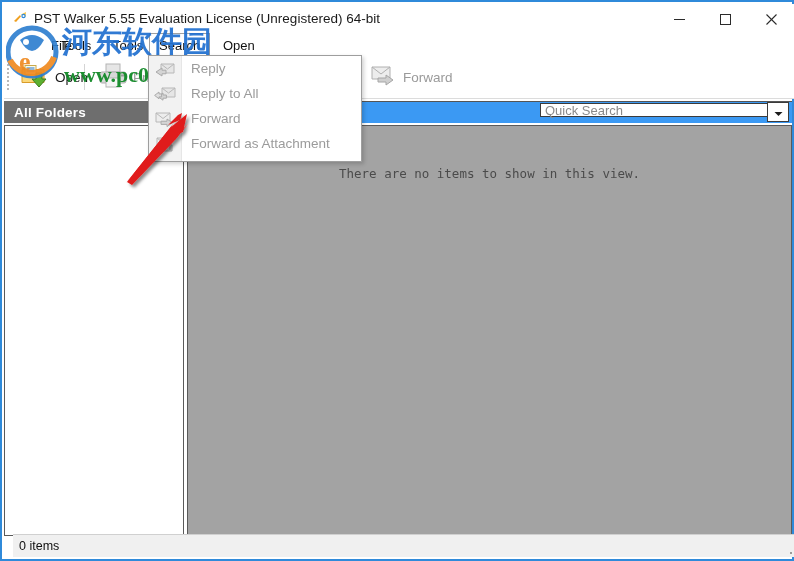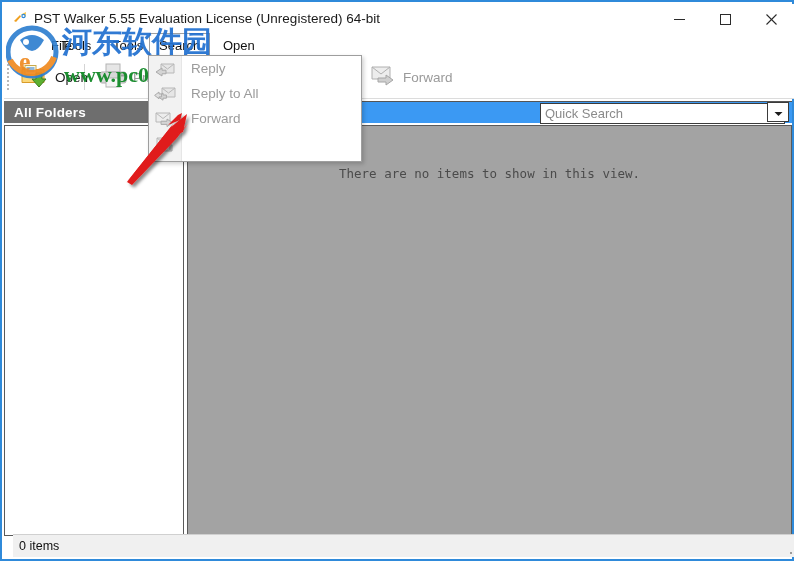--- a/index.html
+++ b/index.html
@@ -118,21 +118,21 @@
   }
 
   
   #search-bar{
     position:absolute;left:185px;top:99px;width:605px;height:22px;
     background:#3b99f3;
     box-sizing:border-box;
     border-top:1px solid #555555;
   }
   #search-box{
-    position:absolute;right:7px;top:1px;width:245px;height:21px;
+    position:absolute;right:7px;top:1px;width:245px;height:14px;
     box-sizing:border-box;
     border:1px solid #3b3b3b;
     background:#ffffff;
     display:flex;align-items:center;
   }
   #search-input{
     border:0;outline:0;flex:1;height:17px;
     font-size:13px;color:#6a6a6a;
     font-family:"Liberation Sans", sans-serif;
     padding:0 2px 0 4px;background:transparent;
@@ -418,20 +418,21 @@
 
     <div class="menu-row">
       <span class="mrow-icon">
         <svg width="22" height="20" viewBox="0 0 22 20">
           <path d="M3 4 h14 v9 h-14 Z" fill="#ededed" stroke="#b8b8b8" stroke-width="1"></path>
           <path d="M3 4 l7 5.5 L17 4" fill="none" stroke="#b8b8b8" stroke-width="1"></path>
           <path d="M10 11 h8 v6 h-8 Z" fill="#d4d4d4" stroke="#aaaaaa" stroke-width="1"></path>
           <path d="M14 10 a2 2 0 0 1 2 2 v4" fill="none" stroke="#a0a0a0" stroke-width="1.2"></path>
         </svg>
       </span>
+      <span class="mrow-label">Forward as Attachment</span>
     </div>
   </div>
 
   <div id="watermark">
     <svg width="230" height="82" viewBox="0 0 230 82">
 
       <g opacity="0.92">
         <circle cx="26" cy="32" r="24" fill="none" stroke="#2f7fd0" stroke-width="5"></circle>
         <path d="M4 40 a24 24 0 0 0 44 -3" fill="none" stroke="#ef8a21" stroke-width="6"></path>
         <path d="M14 20 q12 -10 24 0 q-12 22 -24 0 Z" fill="#2f7fd0"></path>

